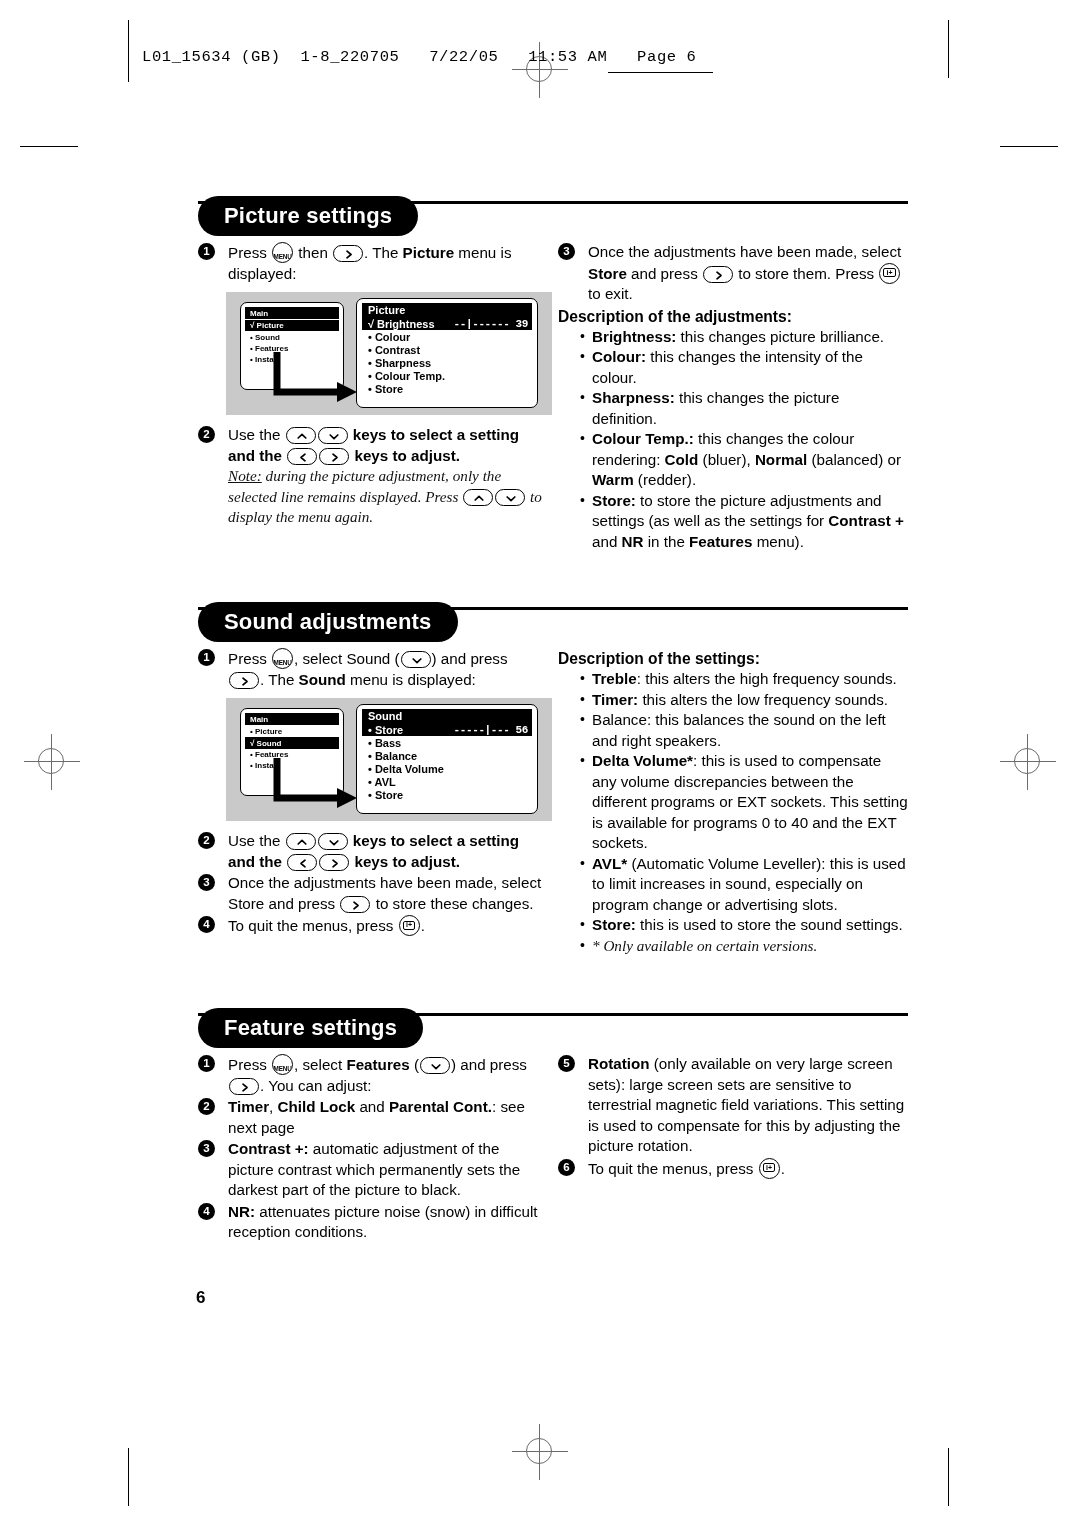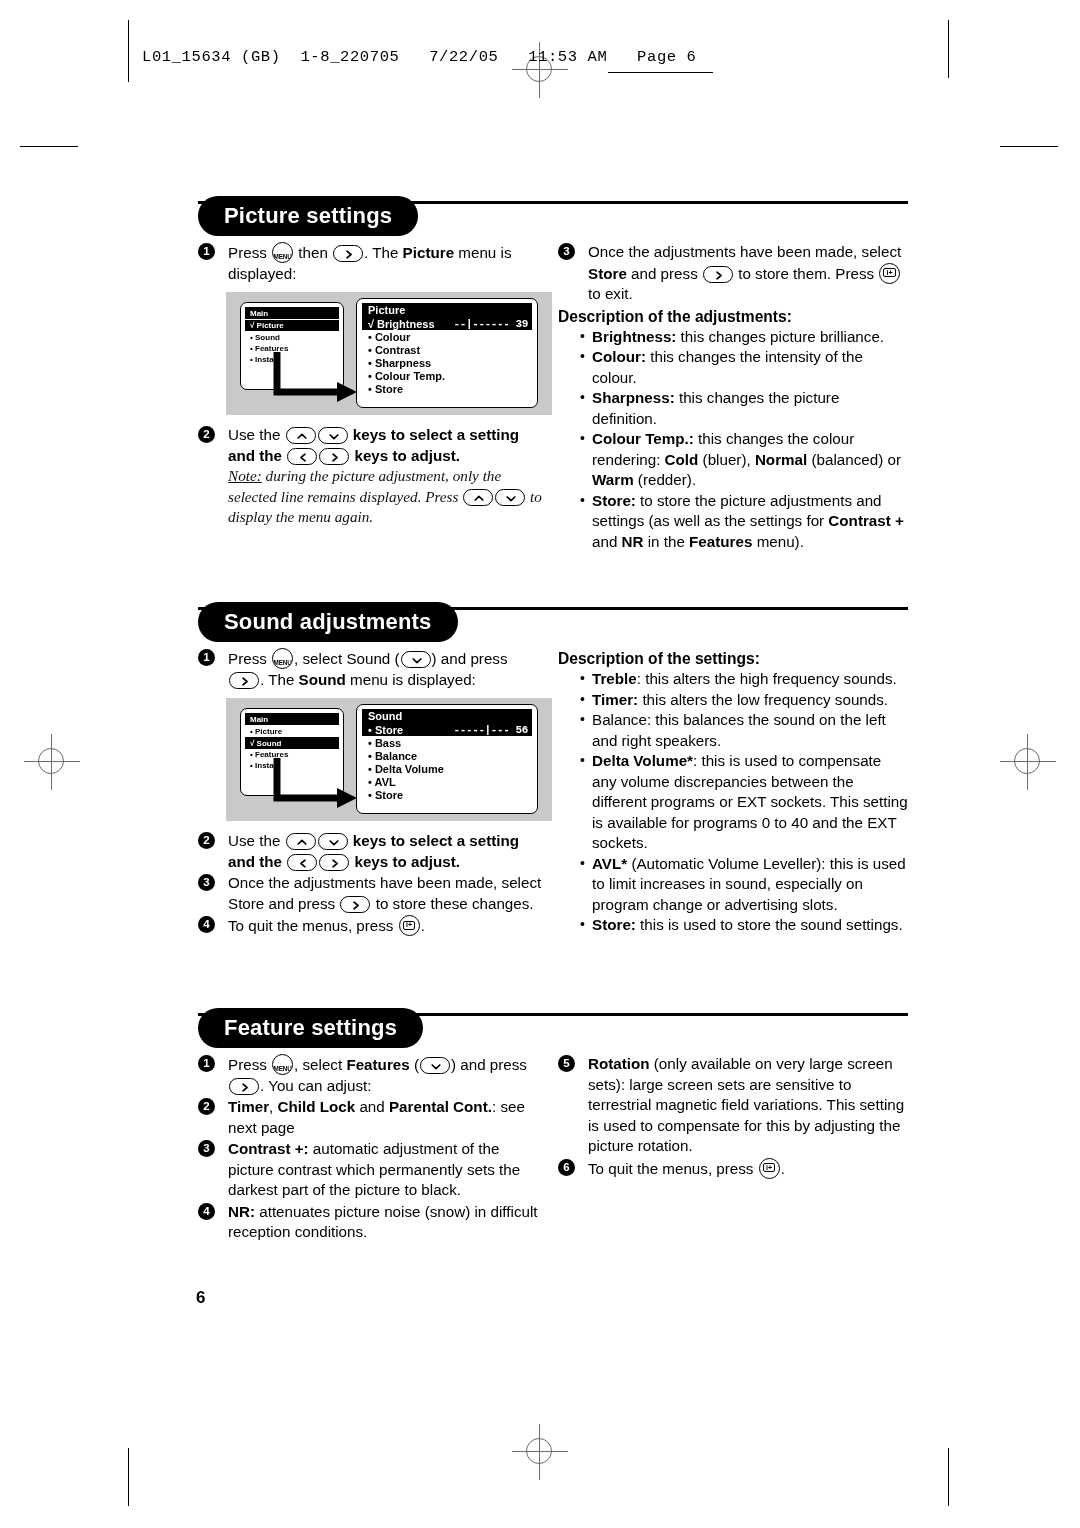--- a/index.html
+++ b/index.html
@@ -519,20 +519,21 @@
 
       <div class="col-right">
         <div class="desc-title">Description of the settings:</div>
         <ul class="bullets">
           <li><b>Treble</b><span>: this alters the high frequency sounds.</span></li>
           <li><b>Timer:</b><span> this alters the low frequency sounds.</span></li>
           <li><span>Balance: this balances the sound on the left and right speakers.</span></li>
           <li><b>Delta Volume*</b><span>: this is used to compensate any volume discrepancies between the different programs or EXT sockets. This setting is available for programs 0 to 40 and the EXT sockets.</span></li>
           <li><b>AVL*</b><span> (Automatic Volume Leveller): this is used to limit increases in sound, especially on program change or advertising slots.</span></li>
           <li><b>Store:</b><span> this is used to store the sound settings.</span></li>
+          <li style="list-style:none; padding-left:12px;"><span class="note">* Only available on certain versions.</span></li>
         </ul>
       </div>
     </div>
   </div>
 
   <div class="section" style="top:1008px;">
     <div class="badge-row">
       <div class="badge-rule"></div>
       <div class="badge">Feature settings</div>
     </div>

